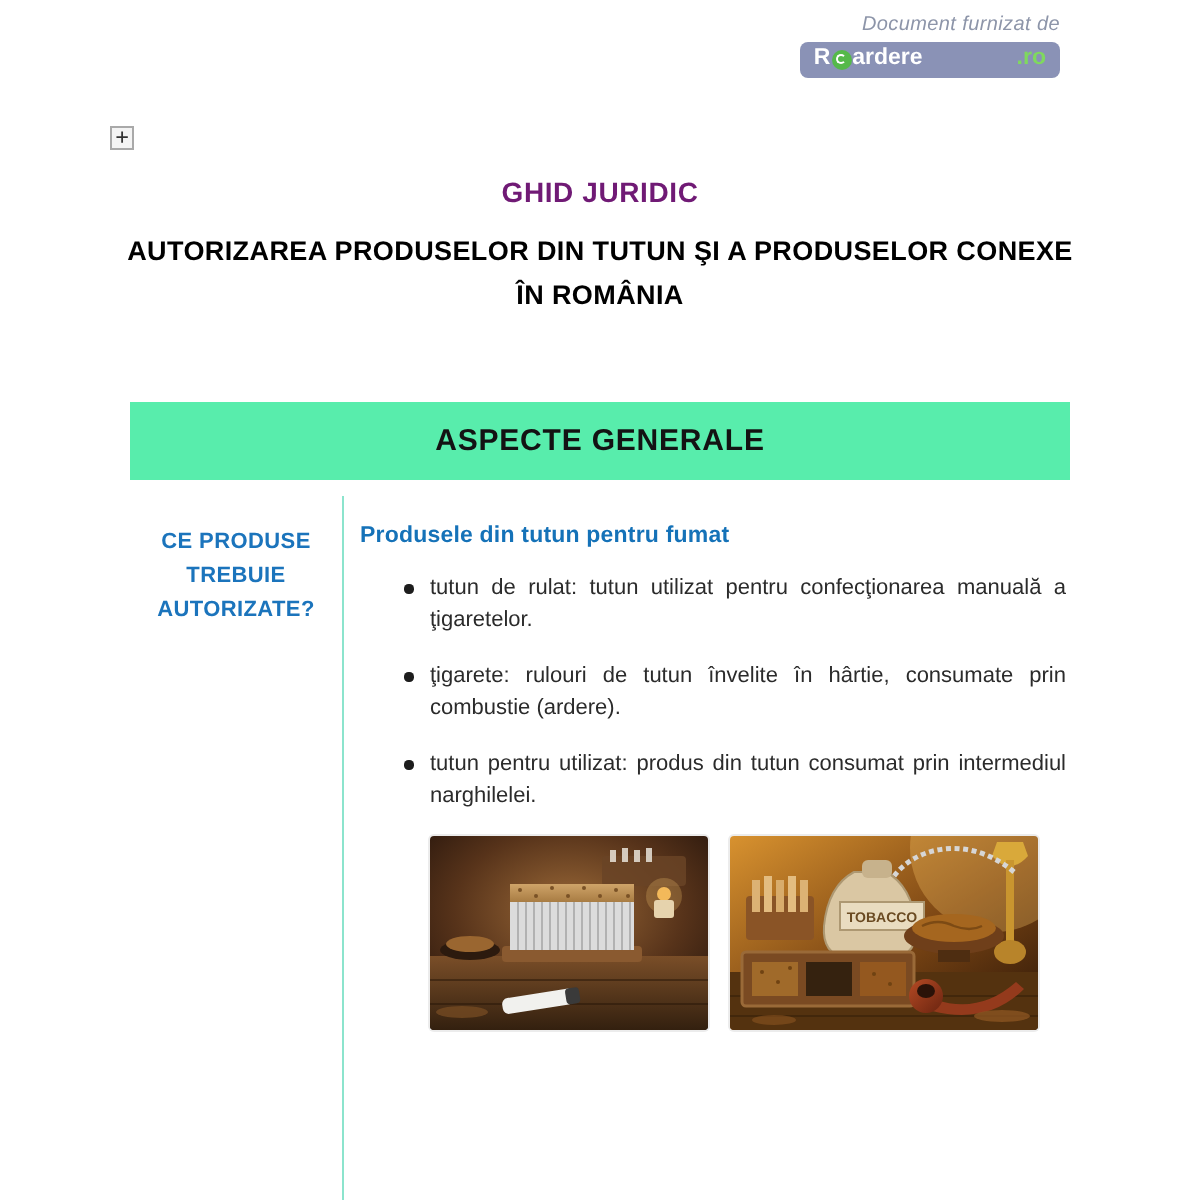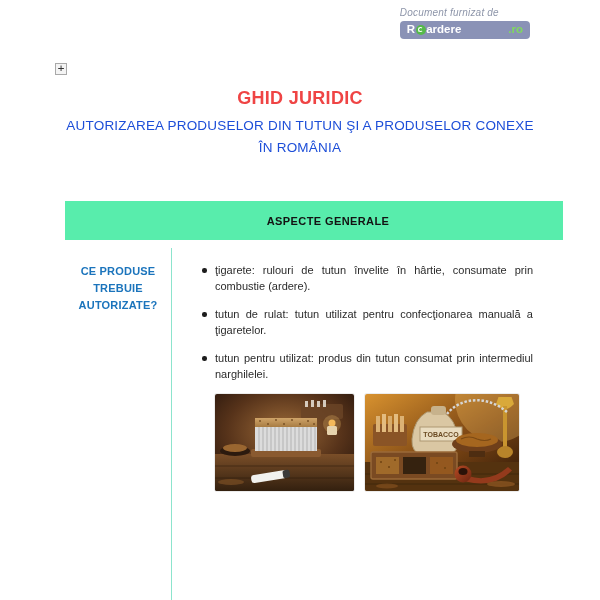--- a/index.html
+++ b/index.html
@@ -1,21 +1,21 @@
 <!DOCTYPE html>
 <html><head>
 <meta charset="utf-8">
 <style>
   html,body{margin:0;padding:0;}
   body{
     width:600px;height:600px;position:relative;background:#ffffff;
     font-family:"Liberation Sans", sans-serif;color:#222;overflow:hidden;
   }
   
-  .provider{position:absolute;top:7px;right:70px;text-align:left;}
+  .provider{position:absolute;top:7px;right:70px;text-align:right;}
   .provider-text{font-size:10px;font-style:italic;color:#8d95a9;letter-spacing:.2px;}
   .logo-badge{
     display:inline-flex;align-items:center;margin-top:3px;
     background:#8a92b6;border-radius:4px;padding:3px 7px;
     font-size:11.5px;font-weight:bold;color:#fff;cursor:pointer;line-height:1;
   }
   .logo-dot{
     width:10px;height:10px;border-radius:50%;background:#55b94a;
     display:inline-block;margin:0 .5px;position:relative;
   }
@@ -27,31 +27,31 @@
   
   .plus-handle{
     position:absolute;left:55px;top:63px;width:12px;height:12px;
     border:1px solid #a9a9a9;background:#f4f4f4;box-sizing:border-box;
     font-size:11px;line-height:9px;text-align:center;color:#333;cursor:pointer;
     font-family:"DejaVu Sans Mono", monospace;
   }
   
   .doc-title{
     position:absolute;top:88px;left:0;width:600px;text-align:center;
-    font-size:18px;font-weight:bold;color:#ef4444;letter-spacing:.3px;
+    font-size:14px;font-weight:bold;color:#701a75;letter-spacing:.3px;
   }
   .doc-subtitle{
     position:absolute;top:115px;left:62px;width:476px;text-align:center;
-    font-size:13.5px;font-weight:normal;color:#1d4ed8;line-height:22px;letter-spacing:.2px;
+    font-size:13.5px;font-weight:bold;color:#000000;line-height:22px;letter-spacing:.2px;
   }
   
   .banner{
     position:absolute;left:65px;top:201px;width:470px;height:39px;
     background:#58edac;display:flex;align-items:center;justify-content:center;
-    font-size:11px;font-weight:bold;color:#131313;letter-spacing:.4px;padding-left:28px;
+    font-size:15px;font-weight:bold;color:#131313;letter-spacing:.4px;
   }
   
   .body-table{position:absolute;left:65px;top:248px;width:470px;height:440px;display:flex;}
   .col-side{
     width:107px;flex:0 0 107px;border-right:1.5px solid #8ce4cd;
     padding:15px 6px 0 6px;box-sizing:border-box;text-align:center;
   }
   .side-question{
     color:#1b74bc;font-weight:bold;font-size:11px;line-height:17px;letter-spacing:.2px;
   }
@@ -91,23 +91,24 @@
 <div class="doc-title">GHID JURIDIC</div>
 <div class="doc-subtitle">AUTORIZAREA PRODUSELOR DIN TUTUN ŞI A PRODUSELOR CONEXE ÎN ROMÂNIA</div>
 
 <div class="banner">ASPECTE GENERALE</div>
 
 <div class="body-table">
   <div class="col-side">
     <div class="side-question">CE PRODUSE TREBUIE AUTORIZATE?</div>
   </div>
   <div class="col-main">
+    <p class="content-heading">Produsele din tutun pentru fumat</p>
     <ul class="bullets">
+      <li>tutun de rulat: tutun utilizat pentru confecţionarea manuală a ţigaretelor.</li>
       <li>ţigarete: rulouri de tutun învelite în hârtie, consumate prin combustie (ardere).</li>
-      <li>tutun de rulat: tutun utilizat pentru confecţionarea manuală a ţigaretelor.</li>
       <li>tutun pentru utilizat: produs din tutun consumat prin intermediul narghilelei.</li>
     </ul>
 
     <div class="photo-row">
 
       <div class="photo">
         <svg width="139" height="97" viewBox="0 0 139 97">
           <defs>
             <radialGradient id="lbg" cx="50%" cy="38%" r="75%">
               <stop offset="0%" stop-color="#9c6a38"></stop>

